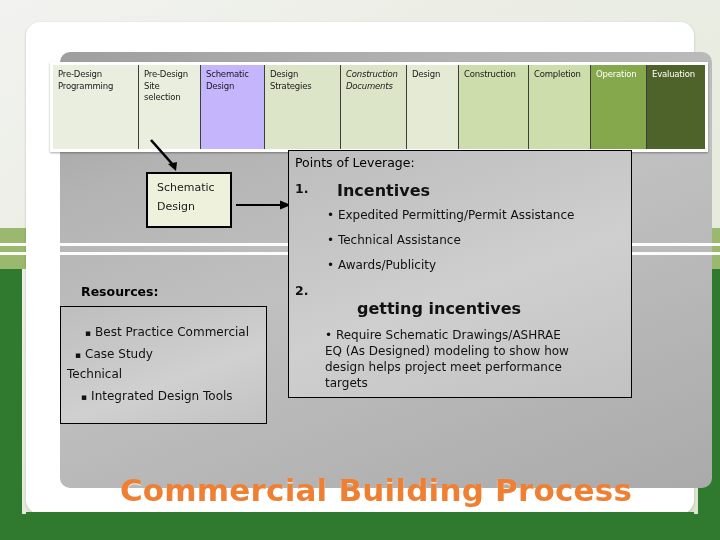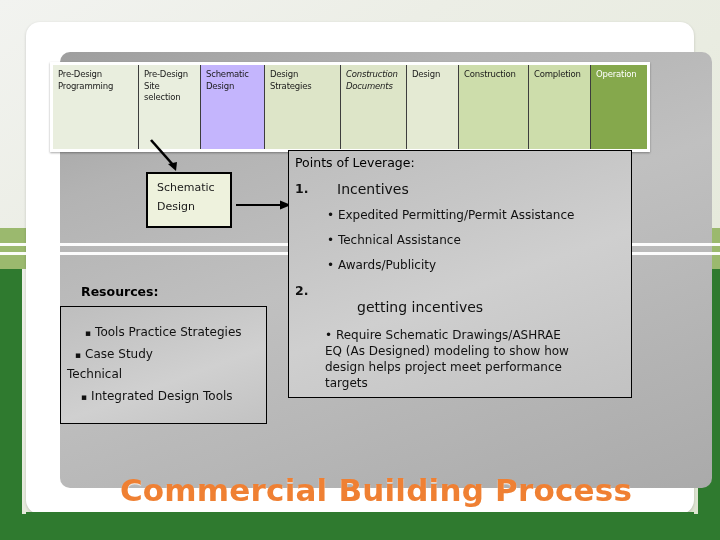--- a/index.html
+++ b/index.html
@@ -93,21 +93,21 @@
   }
   .pol-title{
     position:absolute;left:6px;top:4px;
     font-size:12.5px;font-weight:normal;color:#000000;
     font-family:"DejaVu Sans", sans-serif;
   }
   .pol-item{
     position:absolute;font-family:"DejaVu Sans", sans-serif;color:#111111;
   }
   .num{font-weight:bold;font-size:12.5px;}
-  .head{font-weight:normal;font-size:14px;}
+  .head{font-weight:bold;font-size:16px;}
   .bul{font-size:12px;line-height:16px;}
 
   
   .res-box{
     position:absolute;left:60px;top:306px;width:207px;height:118px;
     border:1px solid #000000;
     background:linear-gradient(160deg,#bebebe 0%,#c8c8c8 35%,#d0d0d0 60%,#c2c2c2 100%);
     box-sizing:border-box;
   }
   .res-title{
@@ -157,20 +157,21 @@
   <div class="procbar" id="procbar">
       <div class="pcell" style="background: rgb(233, 238, 222); color: rgb(26, 26, 26); width: 86px;">Pre-Design Programming</div>
       <div class="pcell" style="background: rgb(233, 238, 222); color: rgb(26, 26, 26); width: 62px;">Pre-Design Site selection</div>
       <div class="pcell" style="background: #c4b5fd; color: rgb(26, 26, 26); width: 64px;">Schematic Design</div>
       <div class="pcell" style="background: rgb(221, 229, 200); color: rgb(26, 26, 26); width: 76px;">Design Strategies</div>
       <div class="pcell" style="background: rgb(221, 229, 200); color: rgb(26, 26, 26); width: 66px; font-style: italic;">Construction Documents</div>
       <div class="pcell" style="background: rgb(228, 234, 211); color: rgb(26, 26, 26); width: 52px;">Design</div>
       <div class="pcell" style="background: rgb(205, 221, 171); color: rgb(26, 26, 26); width: 70px;">Construction</div>
       <div class="pcell" style="background: rgb(205, 221, 171); color: rgb(26, 26, 26); width: 62px;">Completion</div>
       <div class="pcell dark" style="background: rgb(133, 168, 76); color: rgb(255, 255, 255); width: 56px;">Operation</div>
+      <div class="pcell dark" style="background: rgb(78, 99, 41); color: rgb(255, 255, 255); width: 58px;">Evaluation</div>
     </div>
 
   <svg class="arrow-diag" viewBox="0 0 40 36">
     <line x1="3" y1="2" x2="26" y2="28" stroke="#000" stroke-width="2.6"></line>
     <polygon points="28,33 20,26 29,24" fill="#000"></polygon>
   </svg>
 
   <div class="sd-box">
     <div>Schematic</div>
     <div>Design</div>
@@ -208,21 +209,21 @@
       <span>Require Schematic Drawings/ASHRAE</span>
     </div>
     <div class="pol-item bul" style="left:36px;top:192px;">EQ (As Designed) modeling to show how</div>
     <div class="pol-item bul" style="left:36px;top:208px;">design helps project meet performance</div>
     <div class="pol-item bul" style="left:36px;top:224px;">targets</div>
   </div>
 
   <div class="res-box">
     <div class="res-title">Resources:</div>
     <div id="res-lines">
-        <div class="res-line" style="left: 24px; top: 18px;"><span style="font-size: 9px; margin-right: 4px;">▪</span><span>Tools Practice Strategies</span></div>
+        <div class="res-line" style="left: 24px; top: 18px;"><span style="font-size: 9px; margin-right: 4px;">▪</span><span>Best Practice Commercial</span></div>
         <div class="res-line" style="left: 14px; top: 40px;"><span style="font-size: 9px; margin-right: 4px;">▪</span><span>Case Study</span></div>
         <div class="res-line" style="left: 6px; top: 60px;"><span>Technical</span></div>
         <div class="res-line" style="left: 20px; top: 82px;"><span style="font-size: 9px; margin-right: 4px;">▪</span><span>Integrated Design Tools</span></div>
       </div>
   </div>
 
   <div class="slide-title">Commercial Building Process</div>
   <div class="title-bar"></div>
 
 </div>

